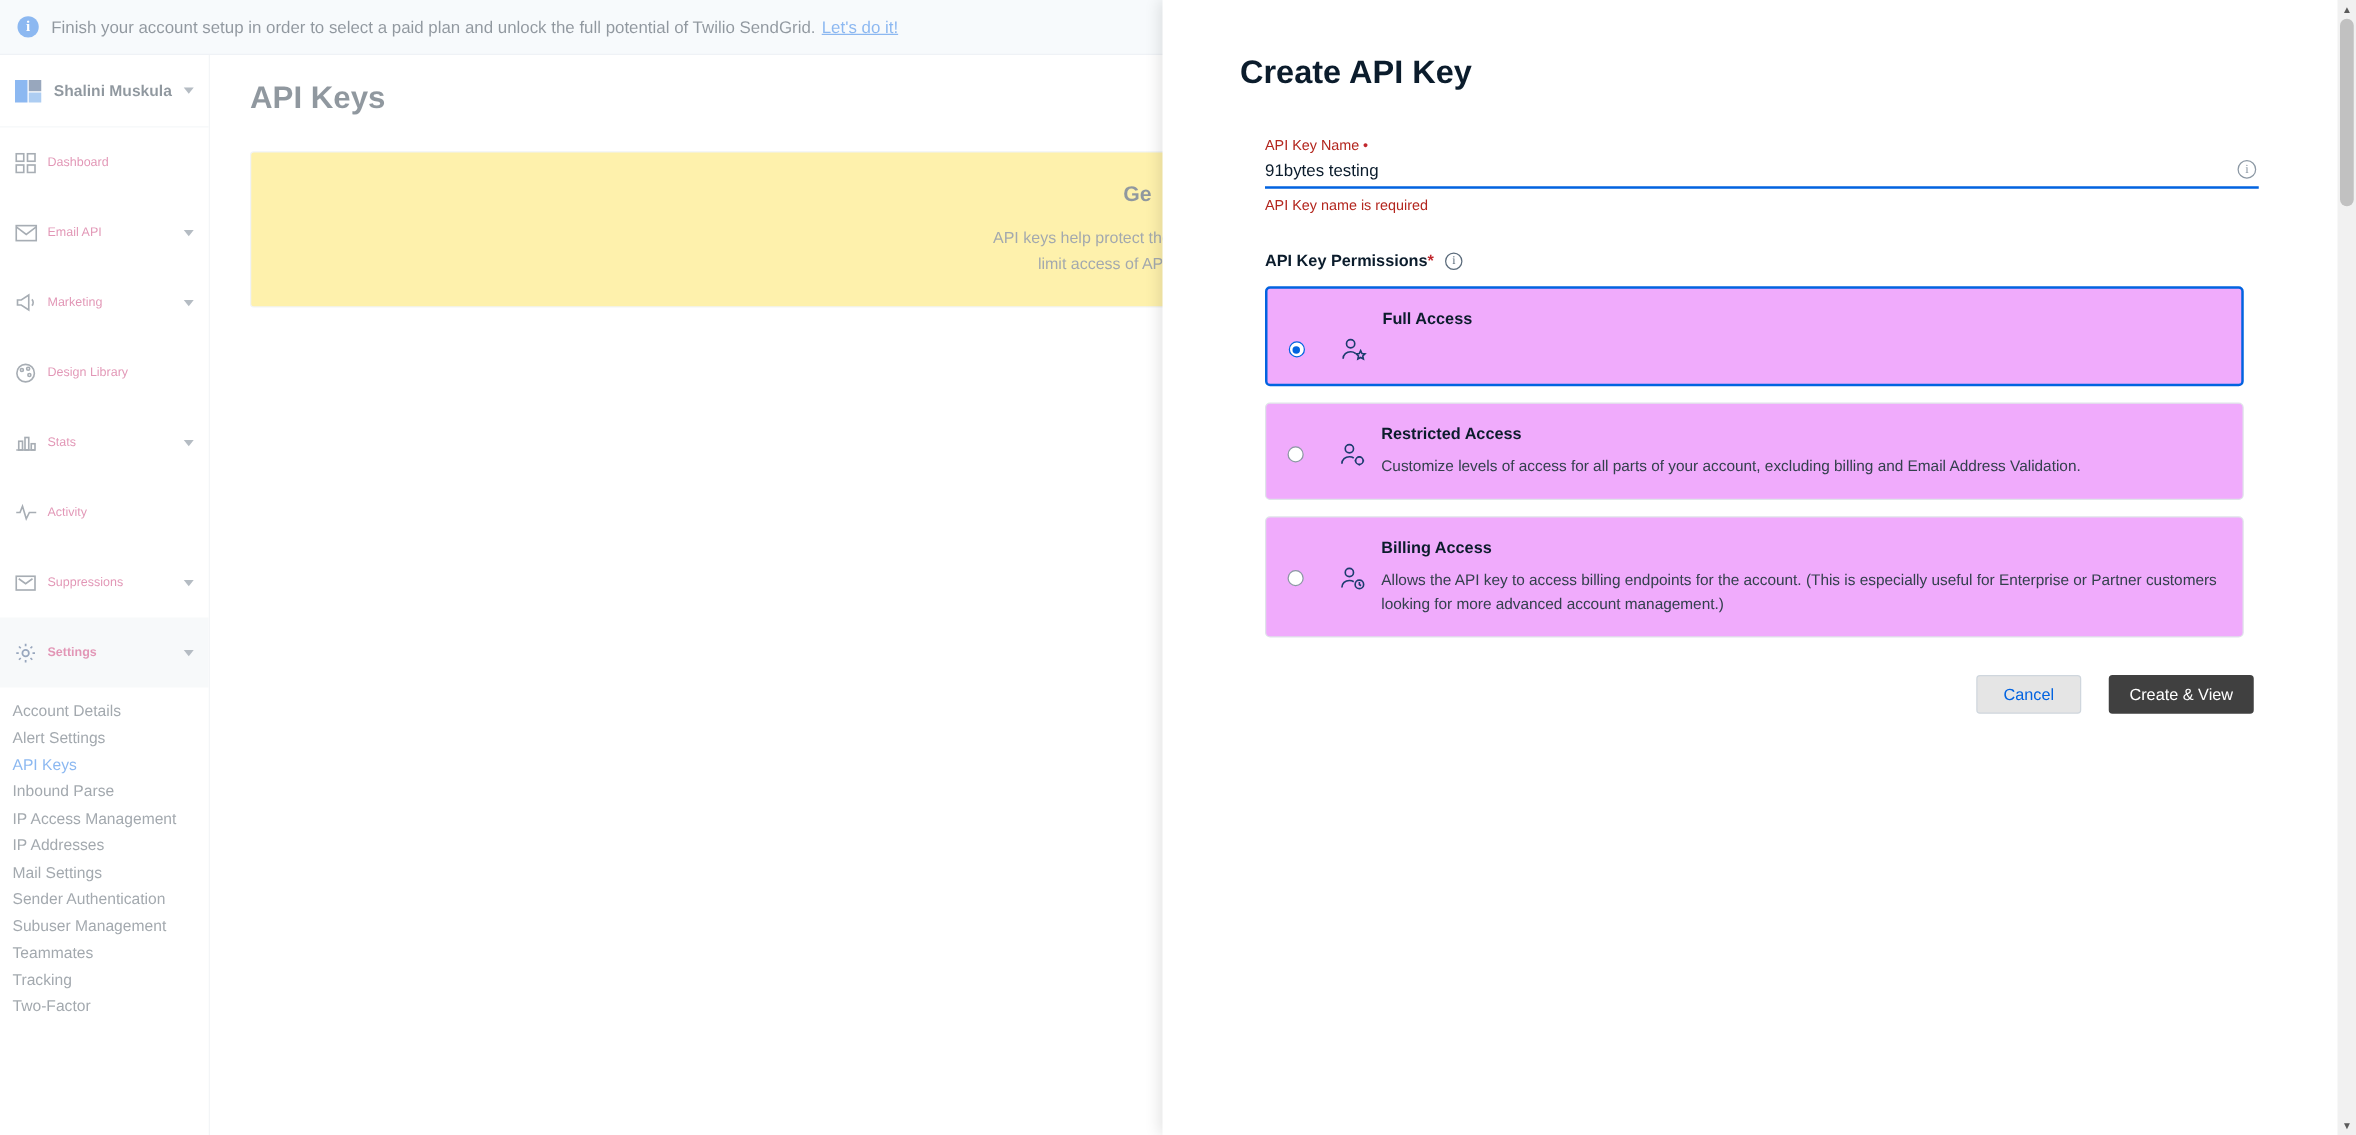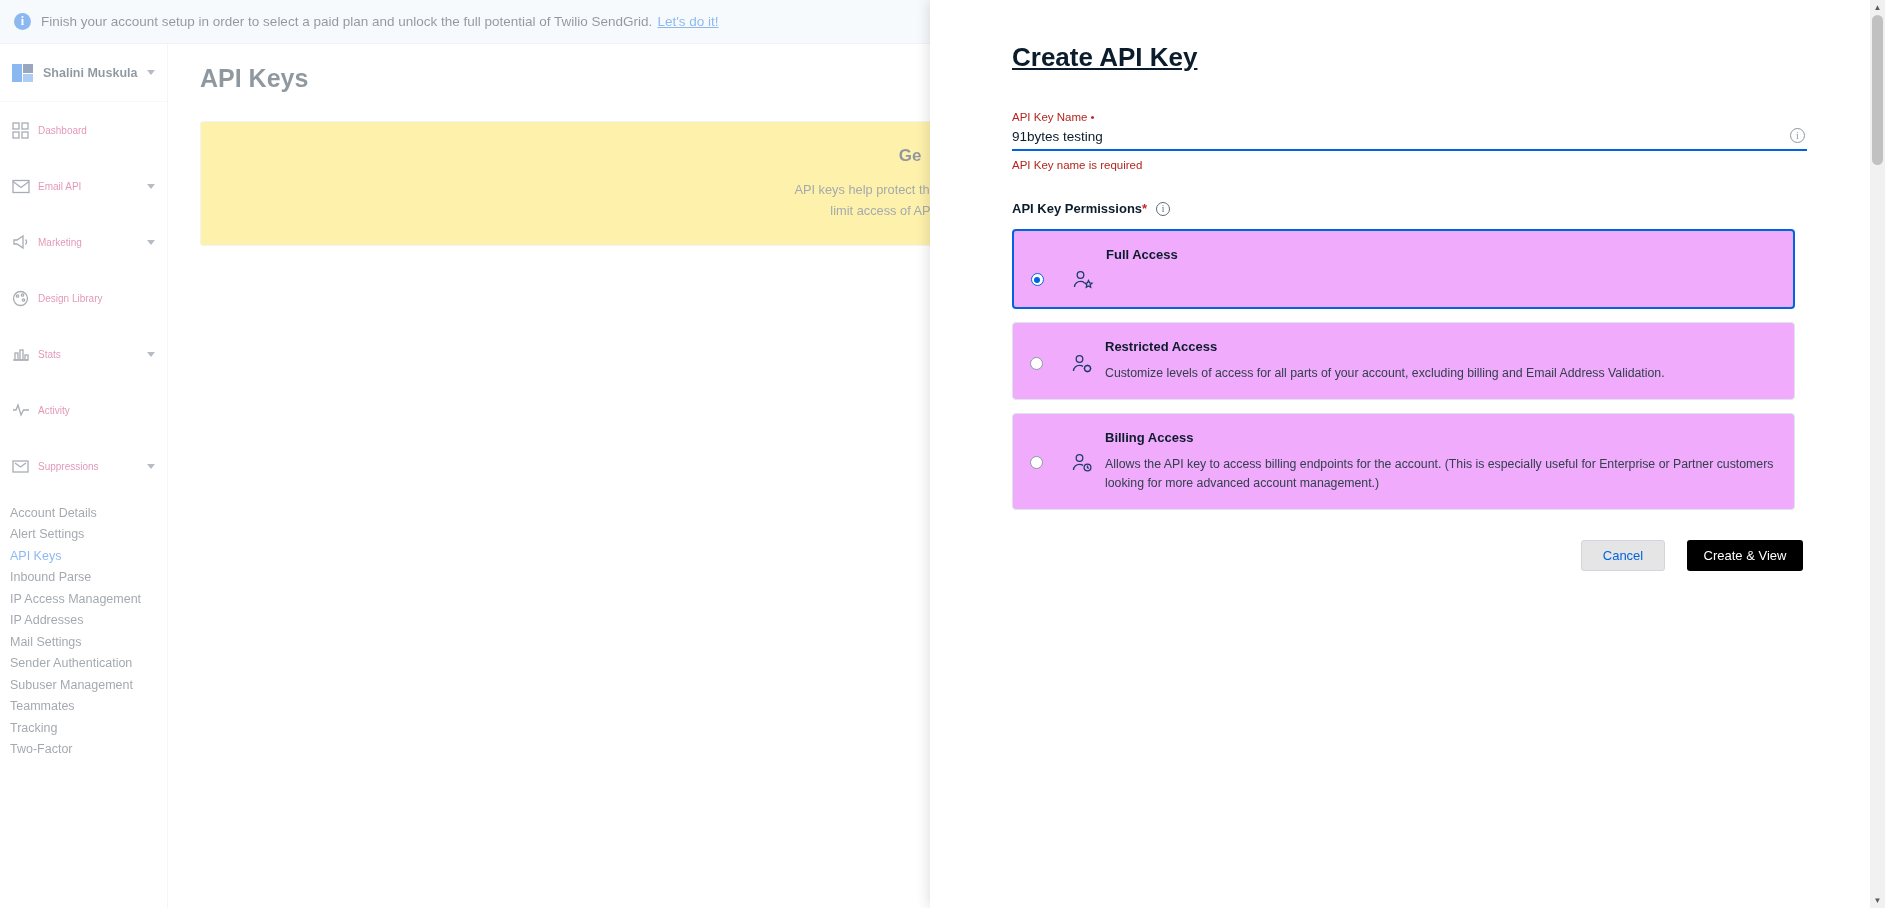--- a/index.html
+++ b/index.html
@@ -74,21 +74,21 @@
   .overlay {
     position: absolute; top: 0; left: 0; width: 1885px; height: 908px;
     background: rgba(255,255,255,0.55);
   }
 
   
   .modal {
     position: absolute; top: 0; right: 0; width: 955px; height: 908px;
     background: #ffffff; box-shadow: -2px 0 12px rgba(0,0,0,0.12);
   }
-  .modal-title { font-size: 26px; font-weight: bold; color: #0b1c2c; margin: 42px 0 0 82px; text-decoration: underline; }
+  .modal-title { font-size: 26px; font-weight: bold; color: #0b1c2c; margin: 42px 0 0 62px; }
 
   .field { margin: 38px 0 0 82px; width: 795px; }
   .field-label { font-size: 11.5px; color: #b3261e; }
   .field-label .req { color: #c1272d; margin-left: 3px; }
   .input-row { position: relative; margin-top: 4px; }
   .text-input {
     width: 795px; height: 24px; border: none; border-bottom: 2px solid #0263e0;
     font-size: 13.5px; color: #0b1c2c; font-family: "Liberation Sans", sans-serif;
     background: transparent; outline: none; padding: 0 0 3px 0;
   }
@@ -128,21 +128,21 @@
   .opt-title { font-size: 13px; font-weight: bold; color: #0b1c2c; margin-bottom: 10px; }
   .opt-desc { font-size: 12.3px; color: #33404d; line-height: 1.55; }
 
   .actions { margin: 30px 82px 0 0; display: flex; justify-content: flex-end; align-items: center; }
   .btn-cancel {
     width: 84px; height: 31px; border: 1px solid #cfd6dd; border-radius: 3px; background: #e5e5e5;
     color: #0263e0; font-size: 13px; font-family: "Liberation Sans", sans-serif; cursor: pointer;
   }
   .btn-primary {
     width: 116px; height: 31px; margin-left: 22px; border: none; border-radius: 3px;
-    background: #000000; color: #fff; font-size: 13px; font-family: "Liberation Sans", sans-serif; cursor: pointer;
+    background: #404040; color: #fff; font-size: 13px; font-family: "Liberation Sans", sans-serif; cursor: pointer;
   }
 
   
   .scrollbar { position: absolute; top: 0; right: 0; width: 15px; height: 908px; background: #f1f1f1; }
   .scroll-arrow { width: 15px; height: 15px; display: flex; align-items: center; justify-content: center; color: #5b5b5b; font-size: 8px; }
   .scroll-thumb { position: absolute; top: 15px; left: 2px; width: 11px; height: 150px; background: #c1c1c1; border-radius: 6px; }
   .scroll-arrow.bottom { position: absolute; bottom: 0; left: 0; }
 </style>
 </head>
 <body>
@@ -238,20 +238,30 @@
       <span class="nav-ico">
         <svg class="ic" width="17" height="15" viewBox="0 0 17 15" fill="none" stroke="#3d4b59" stroke-width="1.3">
           <rect x="1" y="2" width="15" height="11"></rect>
             <path d="M3 4l5.5 4L14 4"></path>
         </svg>
       </span>
       <span class="nav-label">Suppressions</span>
       <span class="caret"></span>
     </div>
 
+    <div class="nav-item active">
+      <span class="nav-ico">
+        <svg class="ic" width="17" height="17" viewBox="0 0 17 17" fill="none" stroke="#1b3c6e" stroke-width="1.4">
+          <circle cx="8.5" cy="8.5" r="2.6"></circle>
+          <path d="M8.5 1v2M8.5 14v2M1 8.5h2M14 8.5h2M3.2 3.2l1.4 1.4M12.4 12.4l1.4 1.4M13.8 3.2l-1.4 1.4M4.6 12.4l-1.4 1.4"></path>
+        </svg>
+      </span>
+      <span class="nav-label">Settings</span>
+      <span class="caret"></span>
+    </div>
 
     <div style="margin-top:8px;">
       <div class="sub-item">Account Details</div>
       <div class="sub-item">Alert Settings</div>
       <div class="sub-item active">API Keys</div>
       <div class="sub-item">Inbound Parse</div>
       <div class="sub-item">IP Access Management</div>
       <div class="sub-item">IP Addresses</div>
       <div class="sub-item">Mail Settings</div>
       <div class="sub-item">Sender Authentication</div>

